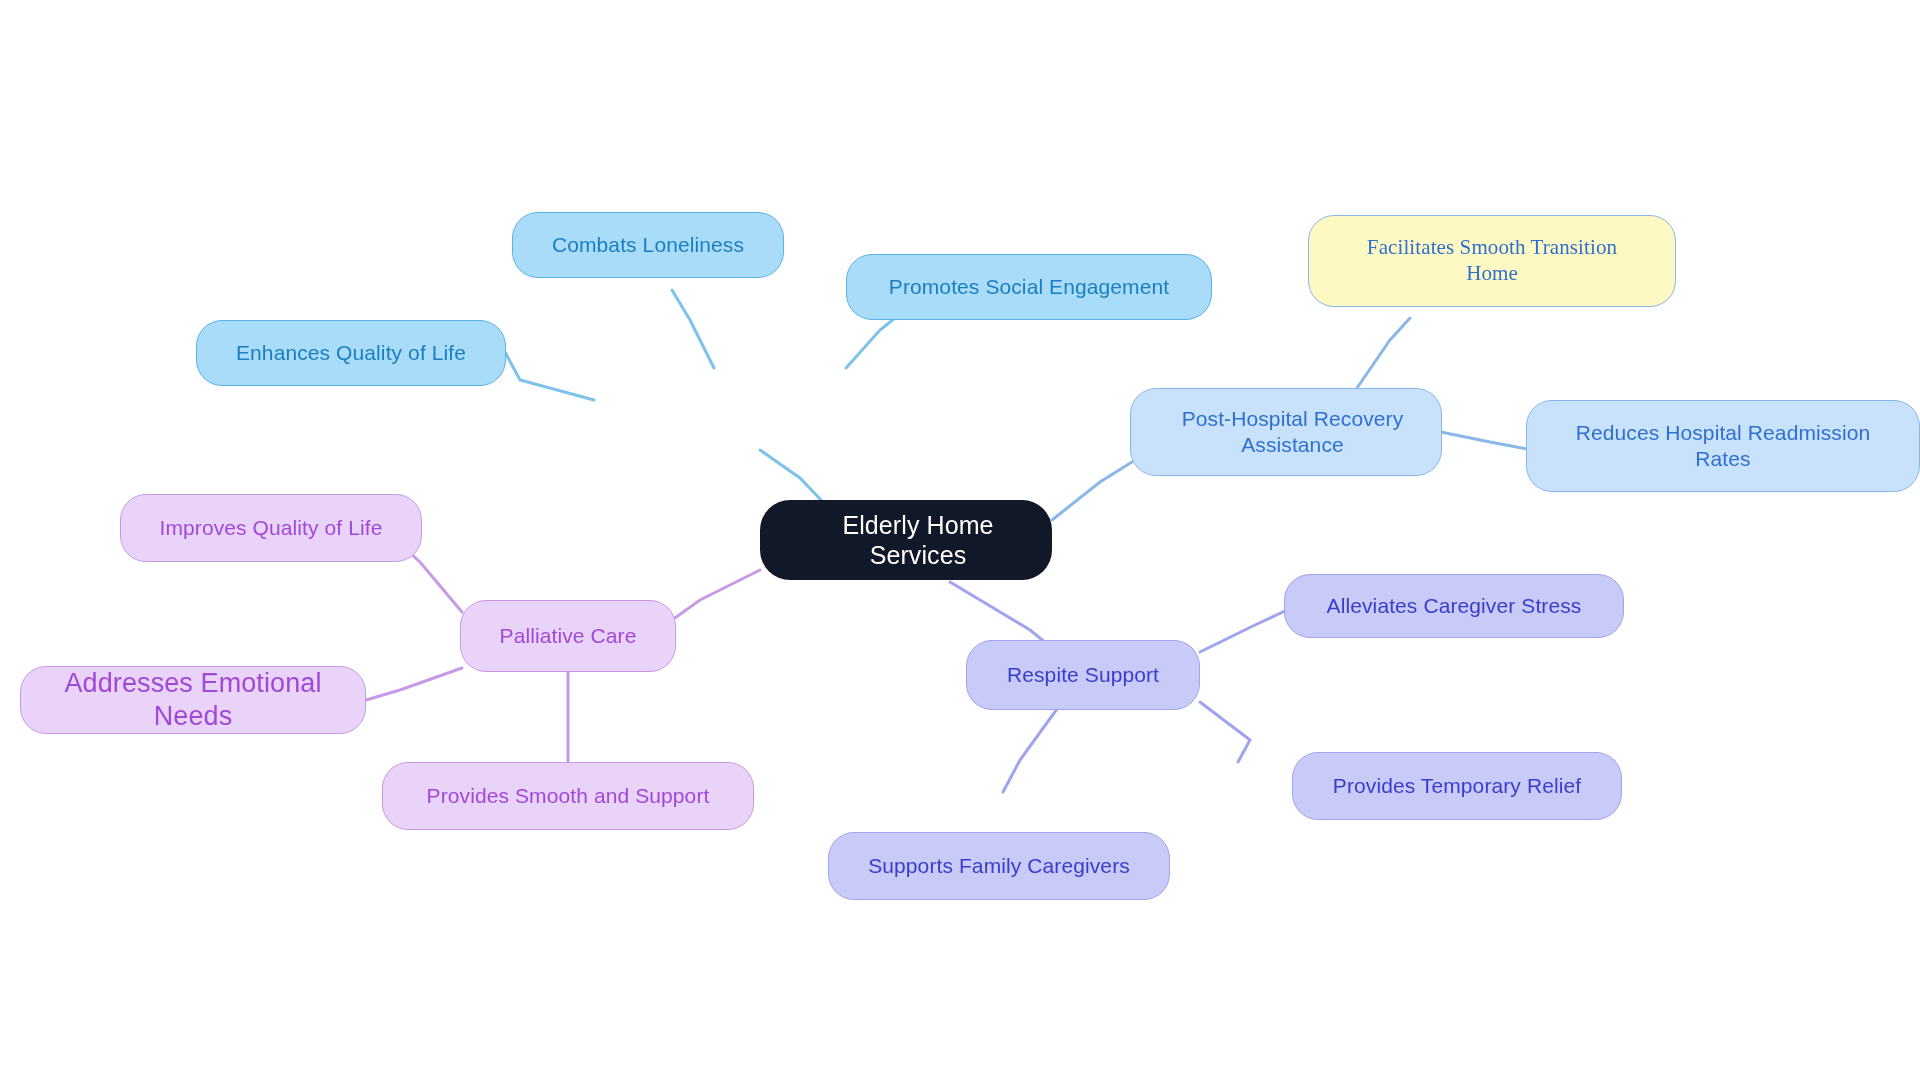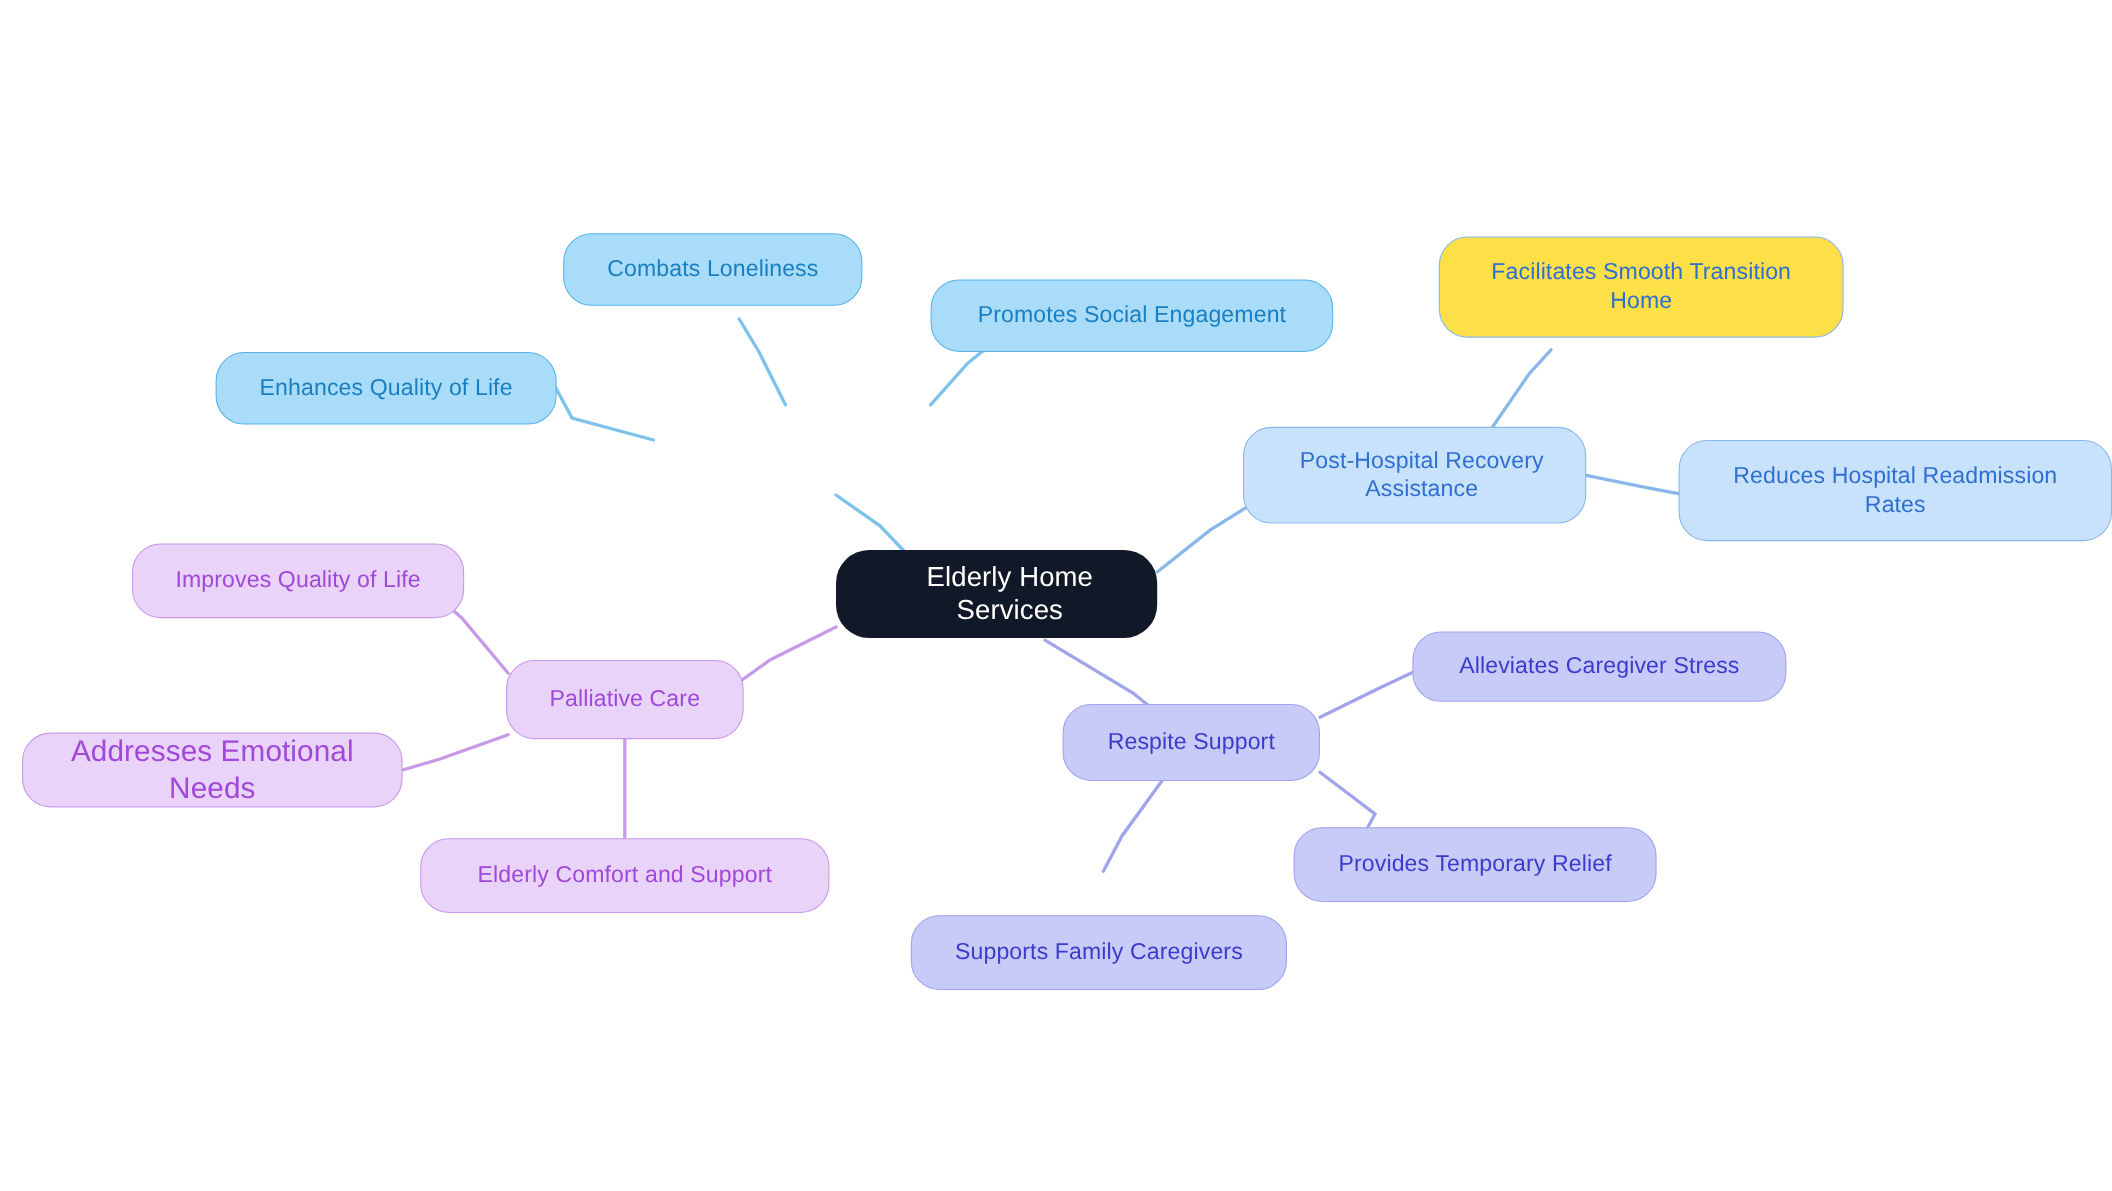--- a/index.html
+++ b/index.html
@@ -102,21 +102,21 @@
 
   <div class="node-box" style="left:196px; top:320px; width:310px; height:66px; background:#a9dcf8; border-color:#58b4e8; color:#1a7fc1; font-size:21px;">
     <span class="node-label">Enhances Quality of Life</span>
   </div>
 
   <div class="node-box" style="left:1130px; top:388px; width:312px; height:88px; background:#c9e2fb; border-color:#8ab7ea; color:#2f6fd0; font-size:21px;padding-left:23px;">
     <span class="node-label">Post-Hospital Recovery
 Assistance</span>
   </div>
 
-  <div class="node-box" style="left:1308px; top:215px; width:368px; height:92px; background:#fde047; border-color:#8ab7ea; color:#2f6fd0; font-size:21px;">
+  <div class="node-box" style="left:1308px; top:215px; width:368px; height:92px; background:#fef9c3; border-color:#8ab7ea; color:#2f6fd0; font-size:21px;font-family:Liberation Serif, serif;">
     <span class="node-label">Facilitates Smooth Transition
 Home</span>
   </div>
 
   <div class="node-box" style="left:1526px; top:400px; width:394px; height:92px; background:#c9e2fb; border-color:#8ab7ea; color:#2f6fd0; font-size:21px;">
     <span class="node-label">Reduces Hospital Readmission
 Rates</span>
   </div>
 
   <div class="node-box" style="left:460px; top:600px; width:216px; height:72px; background:#e9d3f9; border-color:#c79ae8; color:#a048d8; font-size:21px;">
@@ -125,32 +125,32 @@
 
   <div class="node-box" style="left:120px; top:494px; width:302px; height:68px; background:#e9d3f9; border-color:#c79ae8; color:#a048d8; font-size:21px;">
     <span class="node-label">Improves Quality of Life</span>
   </div>
 
   <div class="node-box" style="left:20px; top:666px; width:346px; height:68px; background:#e9d3f9; border-color:#c79ae8; color:#a048d8; font-size:27px;">
     <span class="node-label">Addresses Emotional Needs</span>
   </div>
 
   <div class="node-box" style="left:382px; top:762px; width:372px; height:68px; background:#e9d3f9; border-color:#c79ae8; color:#a048d8; font-size:21px;">
-    <span class="node-label">Elderly Comfort and Support</span>
+    <span class="node-label">Provides Smooth and Support</span>
   </div>
 
   <div class="node-box" style="left:966px; top:640px; width:234px; height:70px; background:#c8cbf7; border-color:#9fa4ec; color:#3b3ccb; font-size:21px;">
     <span class="node-label">Respite Support</span>
   </div>
 
   <div class="node-box" style="left:1284px; top:574px; width:340px; height:64px; background:#c8cbf7; border-color:#9fa4ec; color:#3b3ccb; font-size:21px;">
     <span class="node-label">Alleviates Caregiver Stress</span>
   </div>
 
-  <div class="node-box" style="left:1176px; top:752px; width:330px; height:68px; background:#c8cbf7; border-color:#9fa4ec; color:#3b3ccb; font-size:21px;">
+  <div class="node-box" style="left:1292px; top:752px; width:330px; height:68px; background:#c8cbf7; border-color:#9fa4ec; color:#3b3ccb; font-size:21px;">
     <span class="node-label">Provides Temporary Relief</span>
   </div>
 
   <div class="node-box" style="left:828px; top:798px; width:342px; height:68px; background:#c8cbf7; border-color:#9fa4ec; color:#3b3ccb; font-size:21px;margin-top:34px;">
     <span class="node-label">Supports Family Caregivers</span>
   </div>
 
 </div>
 
 </body></html>

